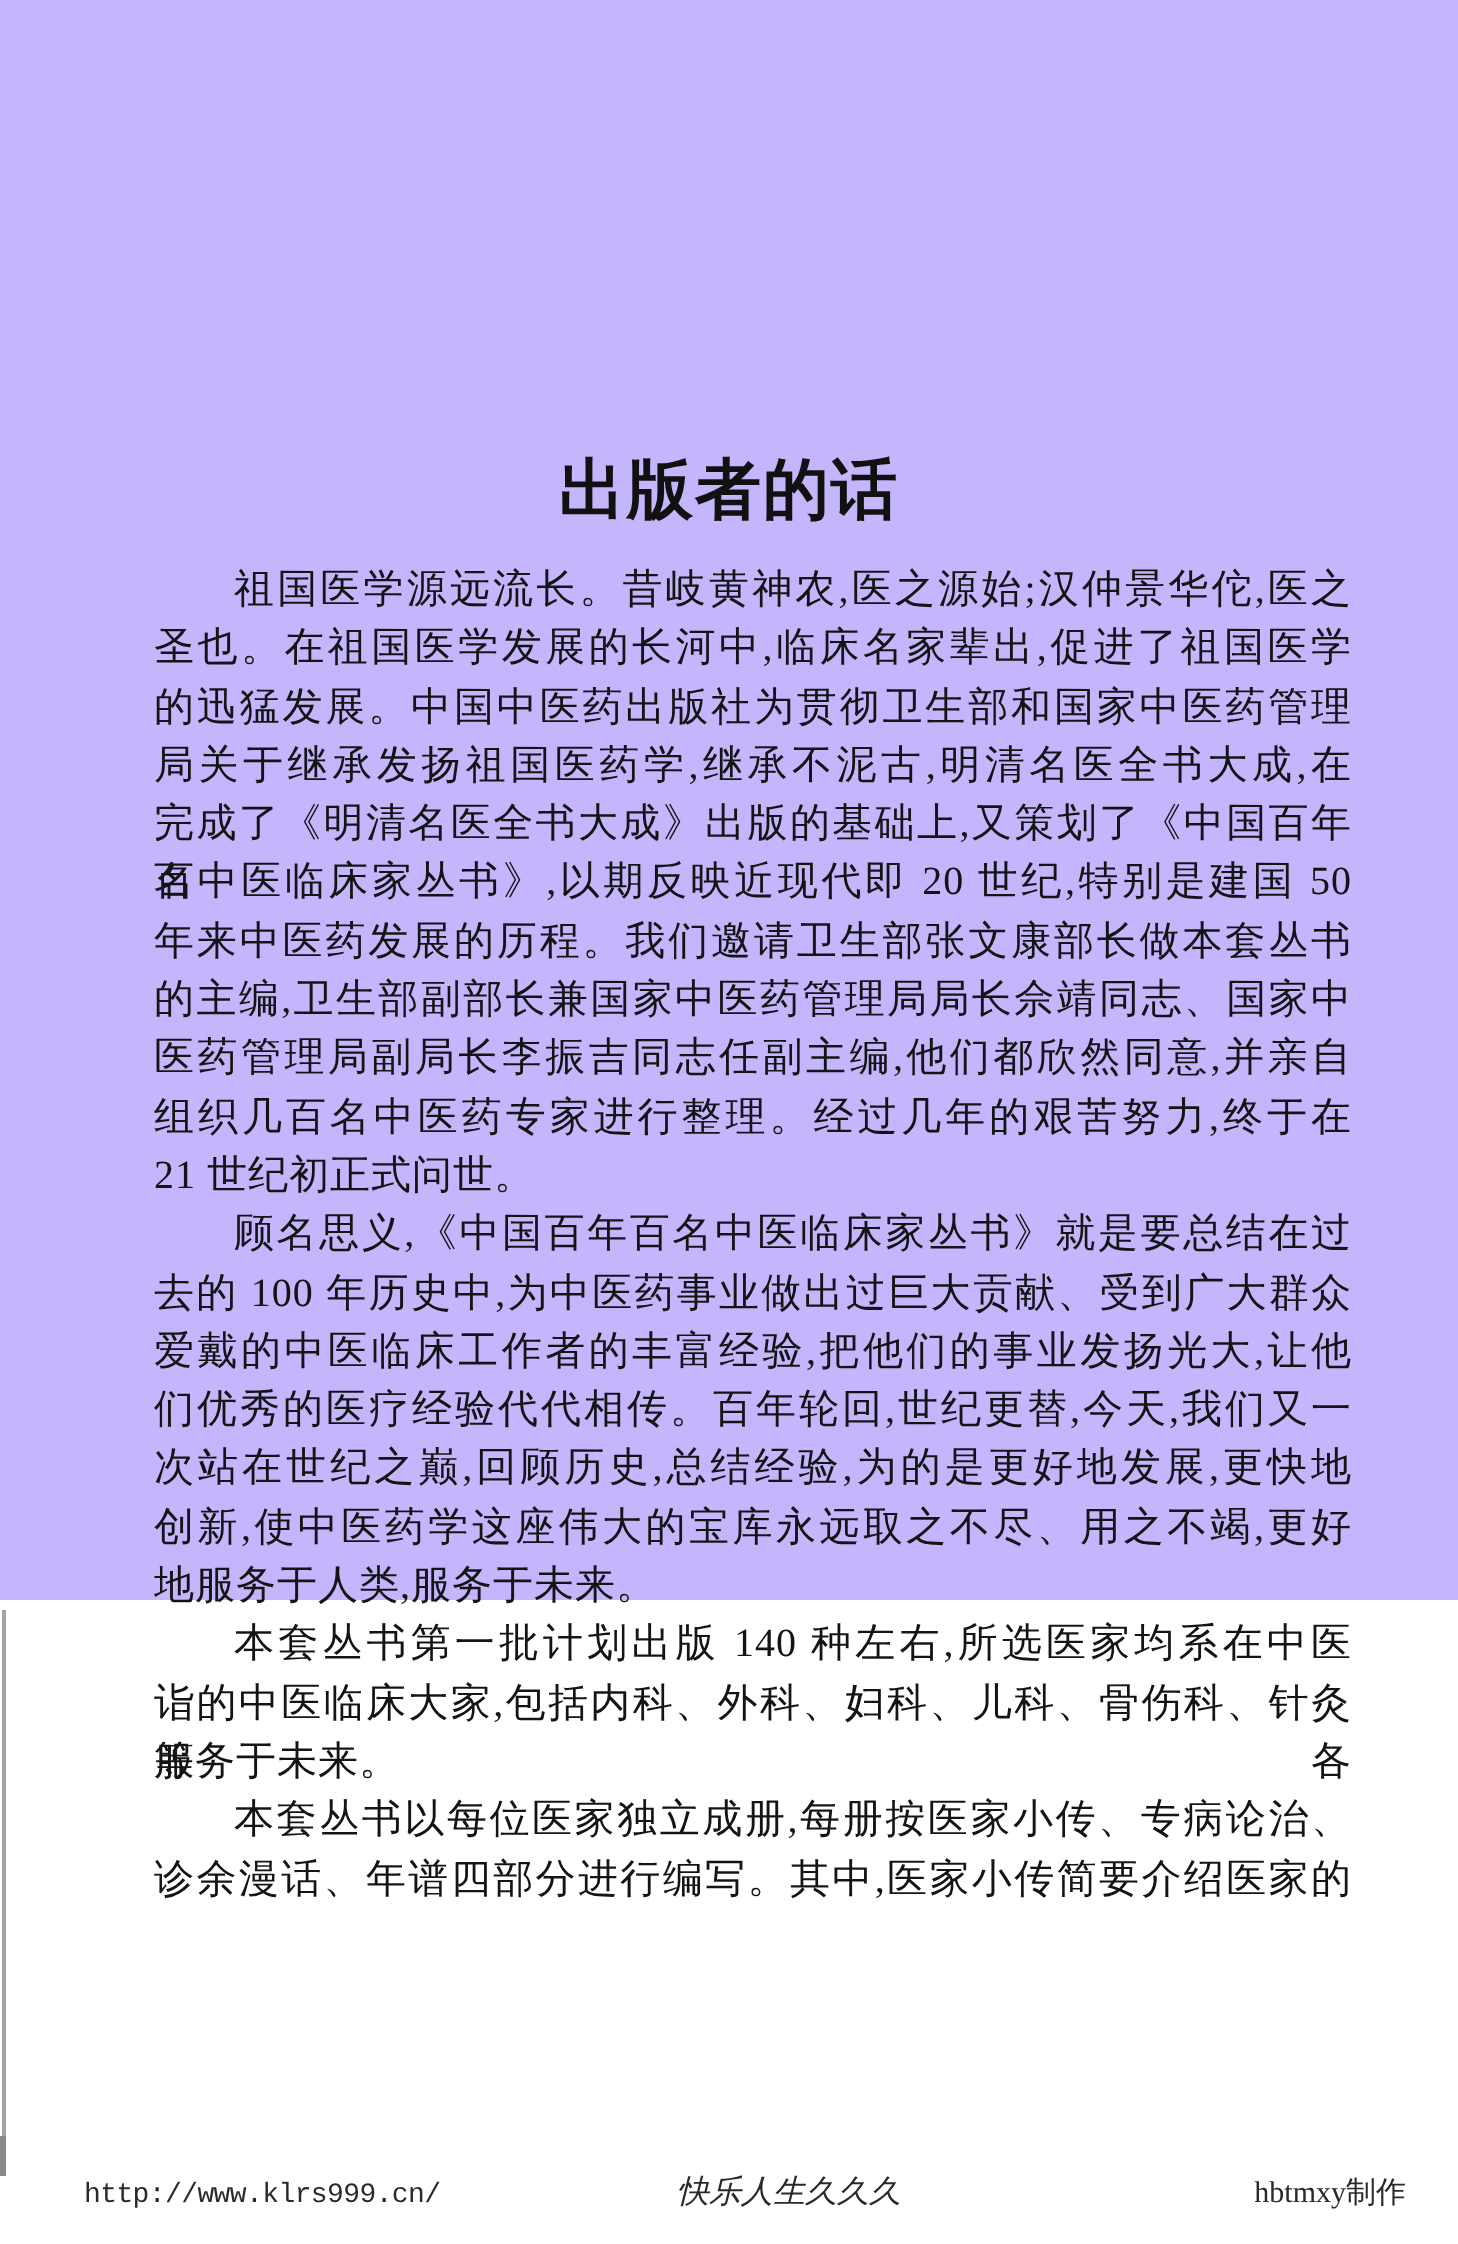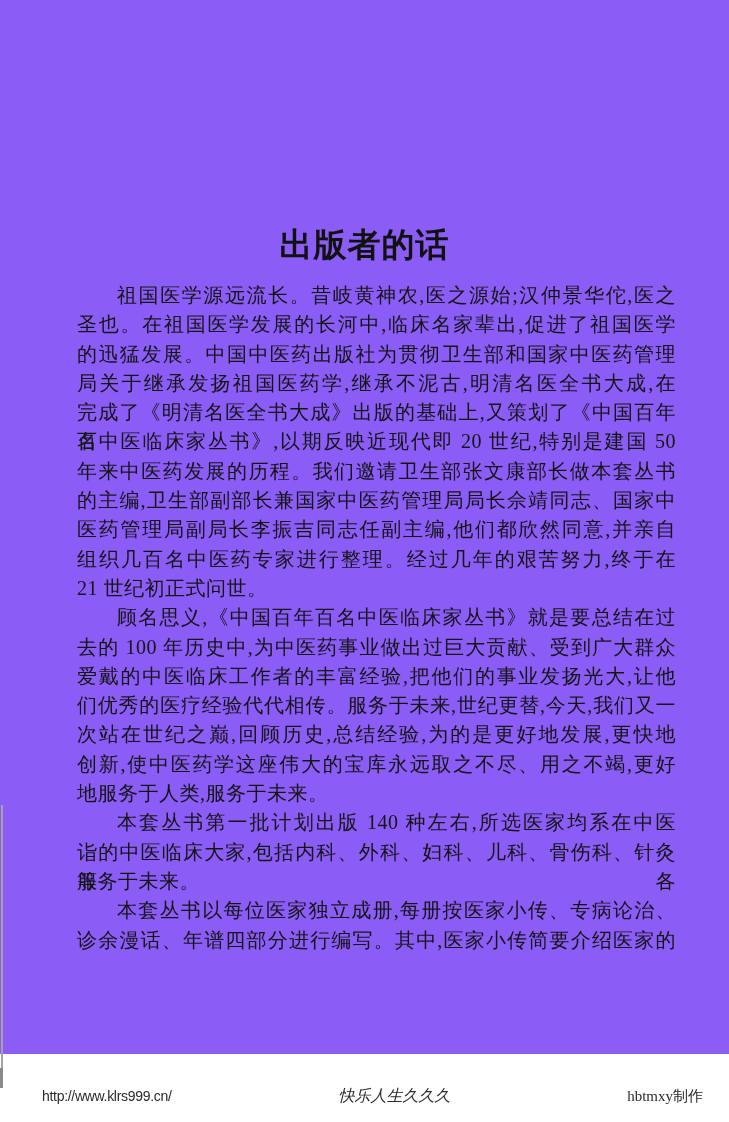--- a/index.html
+++ b/index.html
@@ -6,22 +6,22 @@
   body {
     width: 729px; height: 1122px;
     background: #ffffff;
     font-family: "Liberation Serif", serif;
     color: #151515;
     position: relative;
     overflow: hidden;
   }
   .page {
     position: absolute; left: 0; top: 0;
-    width: 729px; height: 1054px;
-    background: #8b5cf6;
+    width: 729px; height: 800px;
+    background: #c4b5fd;
   }
   .title {
     position: absolute;
     top: 201px; left: 0; width: 100%;
     text-align: center;
     font-family: "Liberation Sans", sans-serif;
     font-weight: bold;
     font-size: 33px;
     letter-spacing: 1px;
     color: #111111;
@@ -61,21 +61,21 @@
     width: 729px;
     padding: 0 26px 0 42px;
     box-sizing: border-box;
     display: grid;
     grid-template-columns: 1fr auto 1fr;
     align-items: baseline;
     color: #2a2a2a;
   }
   .footer .url {
     justify-self: start;
-    font-family: Liberation Sans, sans-serif;
+    font-family: Liberation Mono, monospace;
     font-size: 14px;
     letter-spacing: -0.3px;
   }
   .footer .center {
     justify-self: center;
     font-size: 16px;
     transform: translateX(22px);
     font-style: italic;
   }
   .footer .credit {
@@ -101,21 +101,21 @@
         <div class="line">年来中医药发展的历程。我们邀请卫生部张文康部长做本套丛书</div>
         <div class="line">的主编,卫生部副部长兼国家中医药管理局局长佘靖同志、国家中</div>
         <div class="line">医药管理局副局长李振吉同志任副主编,他们都欣然同意,并亲自</div>
         <div class="line">组织几百名中医药专家进行整理。经过几年的艰苦努力,终于在</div>
         <div class="line short">21 世纪初正式问世。</div>
       </div>
       <div class="paragraph">
         <div class="line first">顾名思义,《中国百年百名中医临床家丛书》就是要总结在过</div>
         <div class="line">去的 100 年历史中,为中医药事业做出过巨大贡献、受到广大群众</div>
         <div class="line">爱戴的中医临床工作者的丰富经验,把他们的事业发扬光大,让他</div>
-        <div class="line">们优秀的医疗经验代代相传。服务于未来,世纪更替,今天,我们又一</div>
+        <div class="line">们优秀的医疗经验代代相传。百年轮回,世纪更替,今天,我们又一</div>
         <div class="line">次站在世纪之巅,回顾历史,总结经验,为的是更好地发展,更快地</div>
         <div class="line">创新,使中医药学这座伟大的宝库永远取之不尽、用之不竭,更好</div>
         <div class="line short">地服务于人类,服务于未来。</div>
       </div>
       <div class="paragraph">
         <div class="line first">本套丛书第一批计划出版 140 种左右,所选医家均系在中医</div>
         <div class="line">诣的中医临床大家,包括内科、外科、妇科、儿科、骨伤科、针灸等各</div>
         <div class="line short">服务于未来。</div>
       </div>
       <div class="paragraph">

